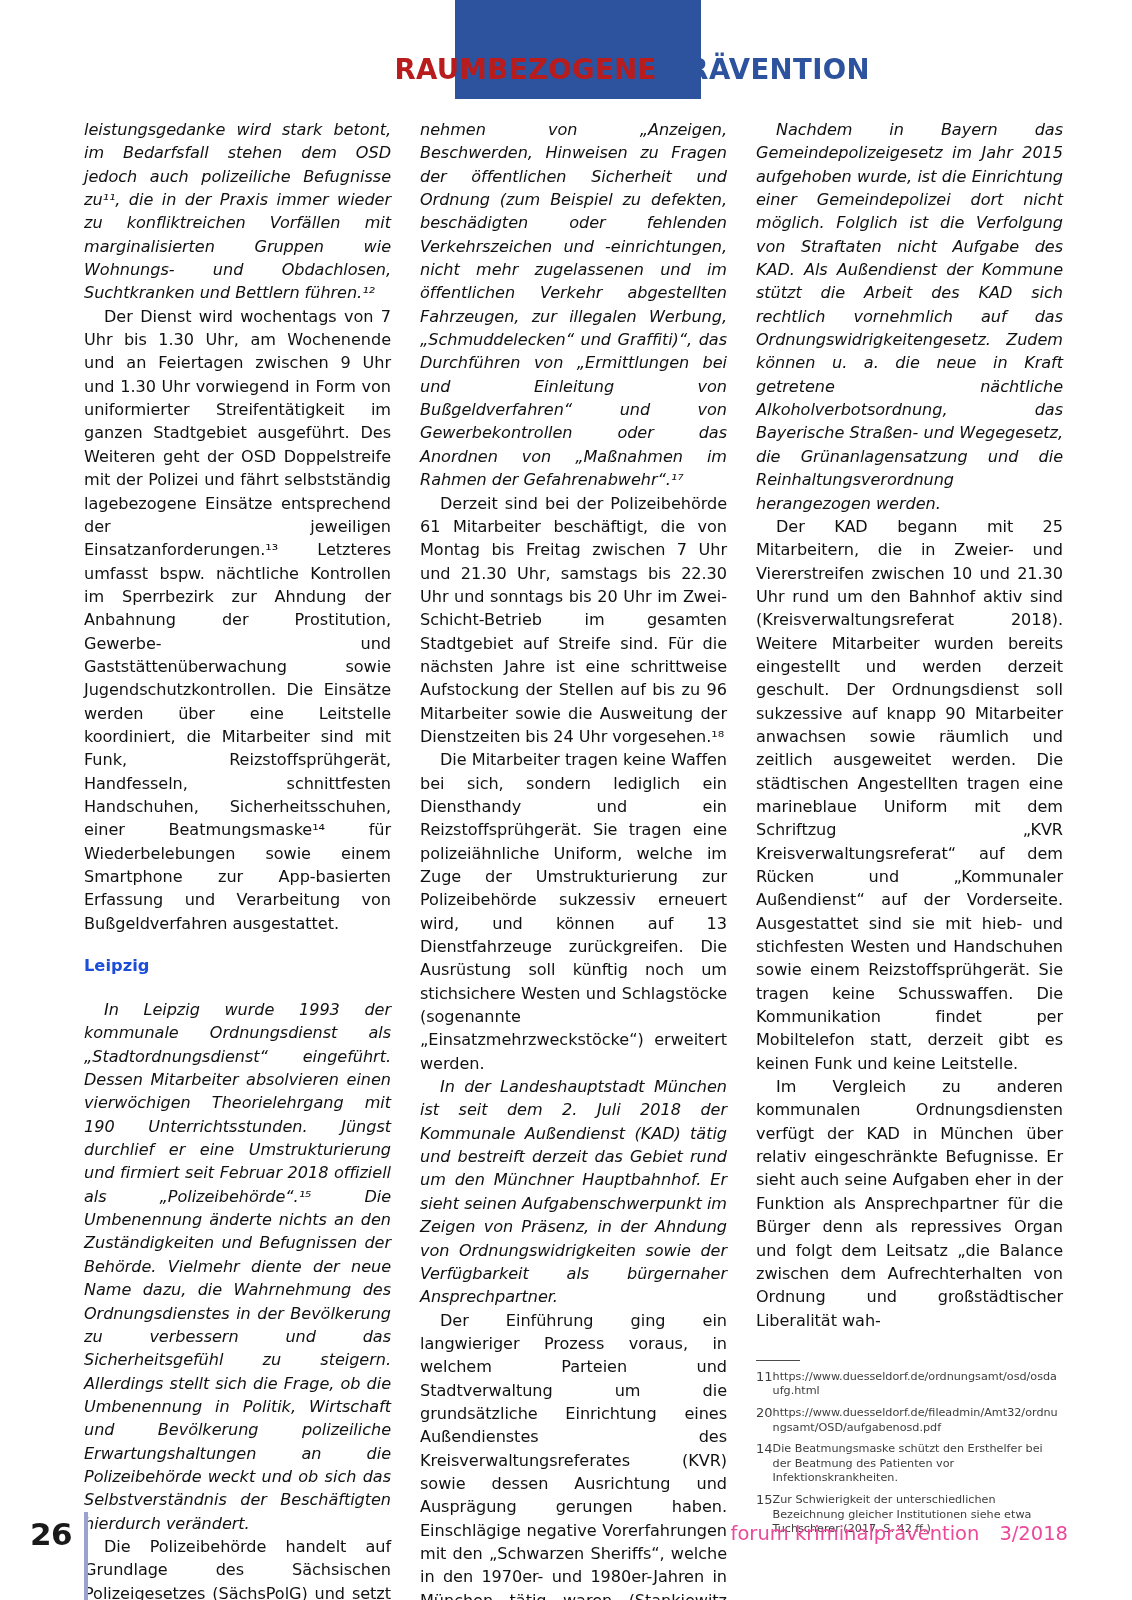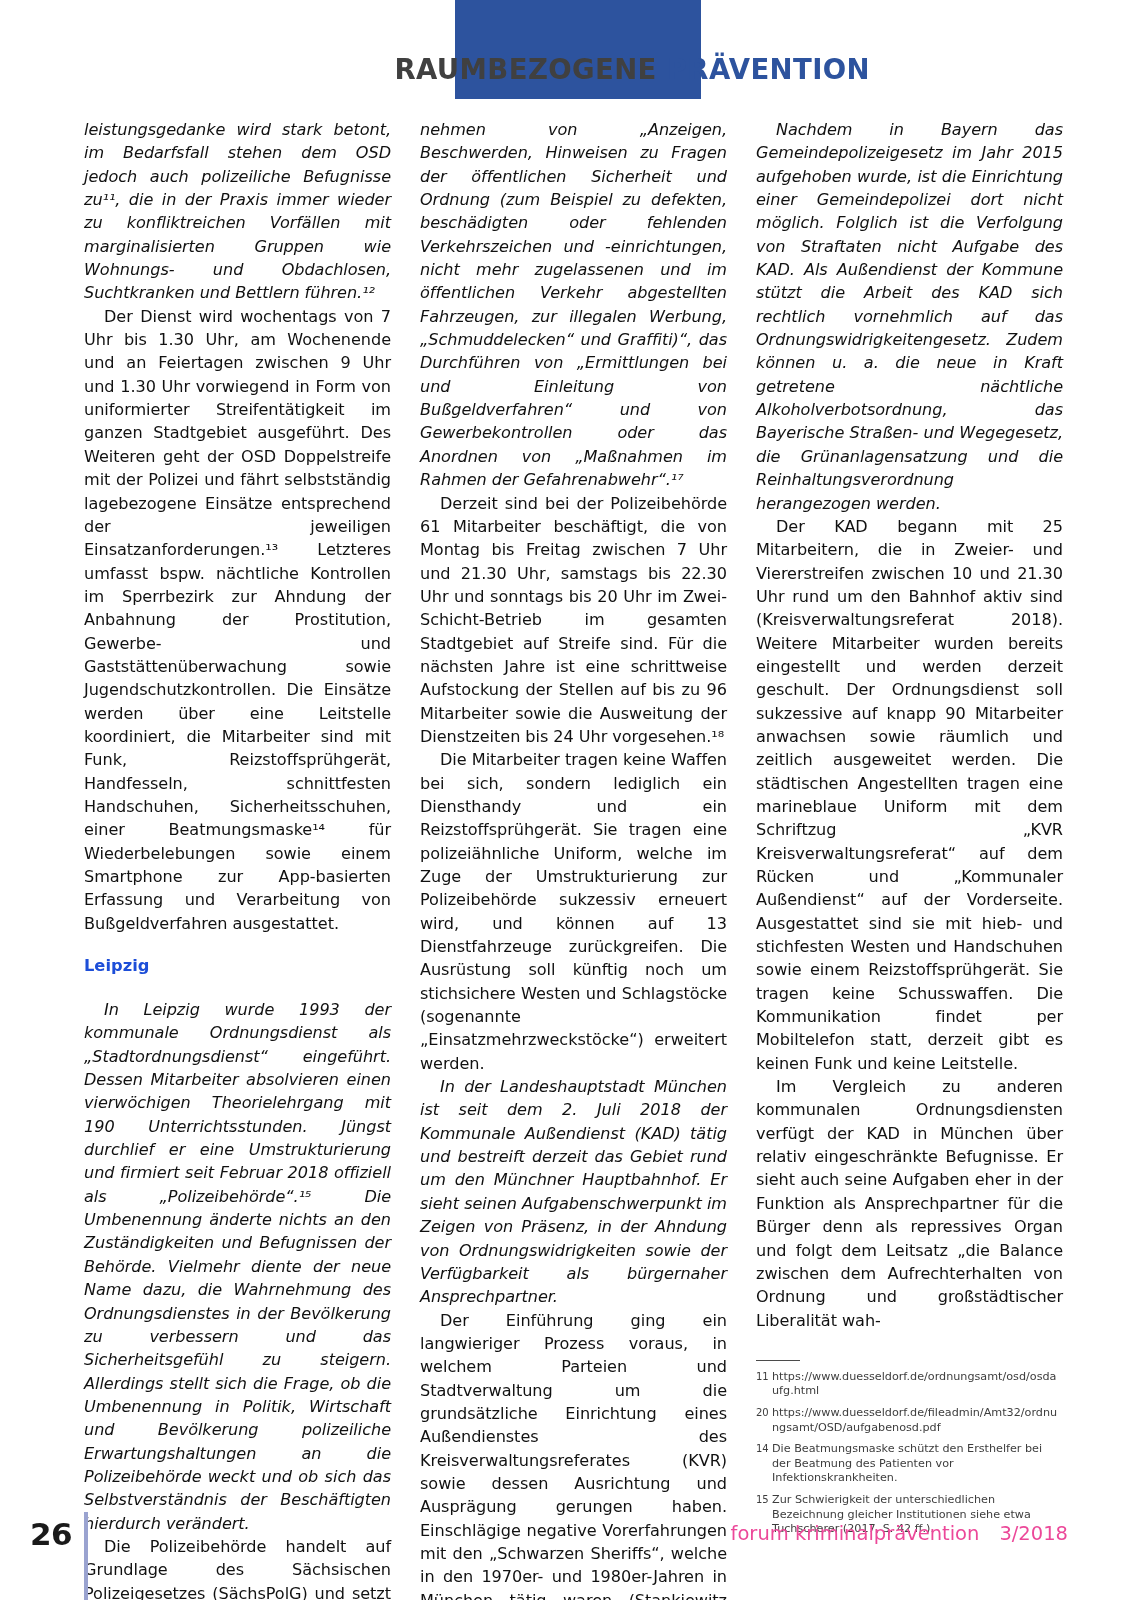--- a/index.html
+++ b/index.html
@@ -35,21 +35,21 @@
     width: 1132px;
     padding-right: 262px;
     box-sizing: border-box;
     text-align: right;
     font-size: 27.5px;
     font-weight: bold;
     letter-spacing: 0.4px;
     line-height: 1;
     white-space: nowrap;
   }
-  .header-title .part-white { color: #404040; margin-top: 8px; }
+  .header-title .part-white { color: #b91c1c; margin-top: 8px; }
   .header-title .part-blue  { color: #2d539e; }
 
   
   .columns {
     position: absolute;
     top: 118px;
     left: 84px;
     width: 978px;
     display: flex;
     gap: 29px;
@@ -102,21 +102,21 @@
   .fn {
     display: flex;
     margin-bottom: 7px;
     font-size: 11.2px;
     line-height: 14.6px;
     color: #3d3d3d;
     text-align: left;
   }
   .fn-num {
     flex: 0 0 16px;
-    font-size: 10px;
+    font-size: 13px;
     line-height: 14.6px;
     padding-top: 0px;
     color: #3d3d3d;
   }
   .fn-text {
     flex: 1 1 auto;
     word-break: break-word;
   }
 
   

